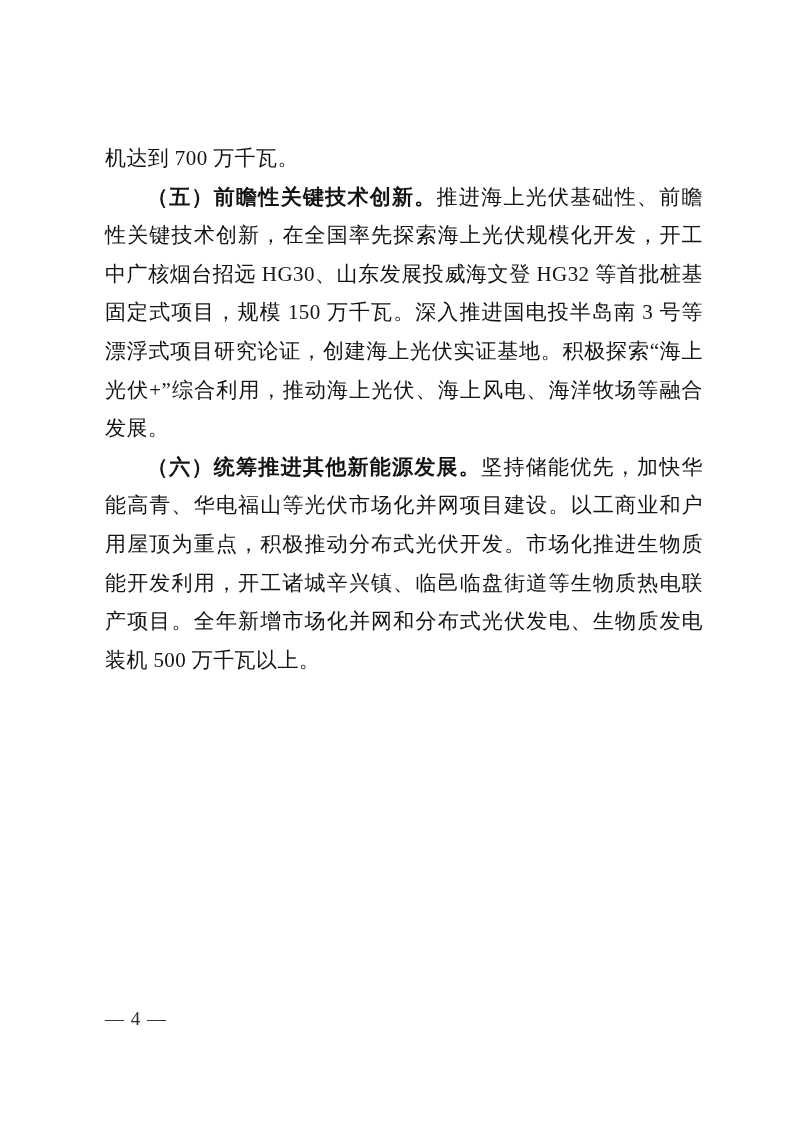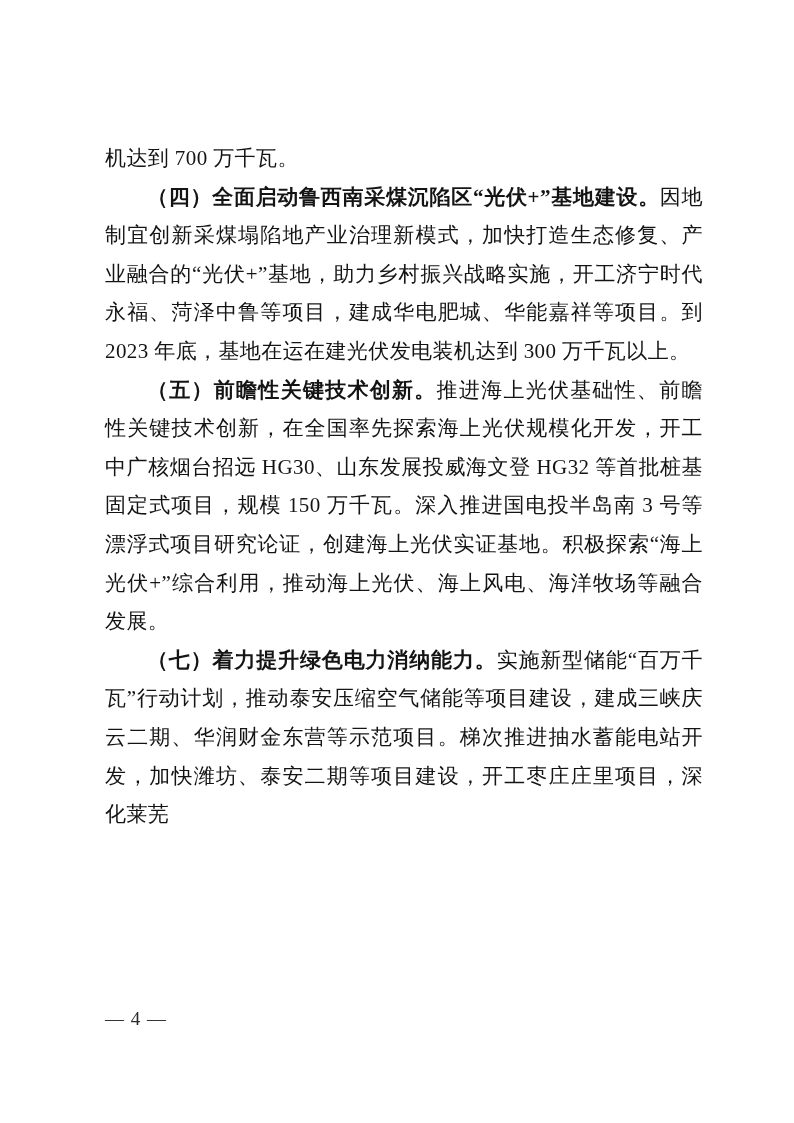--- a/index.html
+++ b/index.html
@@ -45,20 +45,19 @@
     color: #2b2b2b;
     letter-spacing: 1px;
   }
 </style>
 </head>
 <body>
 
 <div class="page">
   <div class="content">
       <p class="para"><span class="seg">机达到 700 万千瓦。</span></p>
-      <p class="para indent"><span class="seg bold">（四）全面启动鲁西南采煤沉陷区“光伏+”基地建设。</span><span class="seg">因地制宜创新采煤塌陷地产业治理新模式，加快打造生态修复、产业融合的“光伏+”基地，助力乡村振兴战略实施，开工济宁时代永福、菏泽中鲁等项目，建成华电肥城、华能嘉祥等项目。到 2023 年底，基地在运在建光伏发电装机达到 300 万千瓦以上。</span></p>
       <p class="para indent"><span class="seg bold">（五）前瞻性关键技术创新。</span><span class="seg">推进海上光伏基础性、前瞻性关键技术创新，在全国率先探索海上光伏规模化开发，开工中广核烟台招远 HG30、山东发展投威海文登 HG32 等首批桩基固定式项目，规模 150 万千瓦。深入推进国电投半岛南 3 号等漂浮式项目研究论证，创建海上光伏实证基地。积极探索“海上光伏+”综合利用，推动海上光伏、海上风电、海洋牧场等融合发展。</span></p>
-      <p class="para indent"><span class="seg bold">（七）着力提升绿色电力消纳能力。</span><span class="seg">实施新型储能“百万千瓦”行动计划，推动泰安压缩空气储能等项目建设，建成三峡庆云二期、华润财金东营等示范项目。梯次推进抽水蓄能电站开发，加快潍坊、泰安二期等项目建设，开工枣庄庄里项目，深化莱芜</span></p>
+      <p class="para indent"><span class="seg bold">（六）统筹推进其他新能源发展。</span><span class="seg">坚持储能优先，加快华能高青、华电福山等光伏市场化并网项目建设。以工商业和户用屋顶为重点，积极推动分布式光伏开发。市场化推进生物质能开发利用，开工诸城辛兴镇、临邑临盘街道等生物质热电联产项目。全年新增市场化并网和分布式光伏发电、生物质发电装机 500 万千瓦以上。</span></p>
     </div>
   <div class="footer">
     <span>— 4 —</span>
   </div>
 </div>
 
 </body></html>

